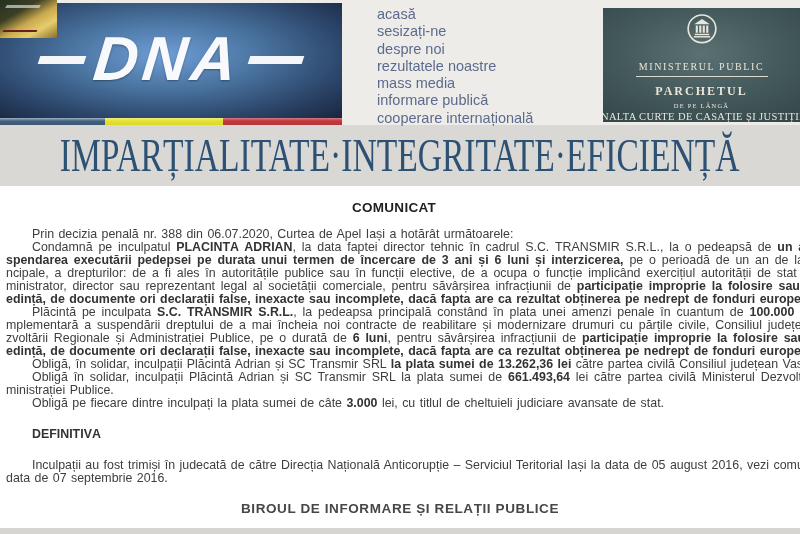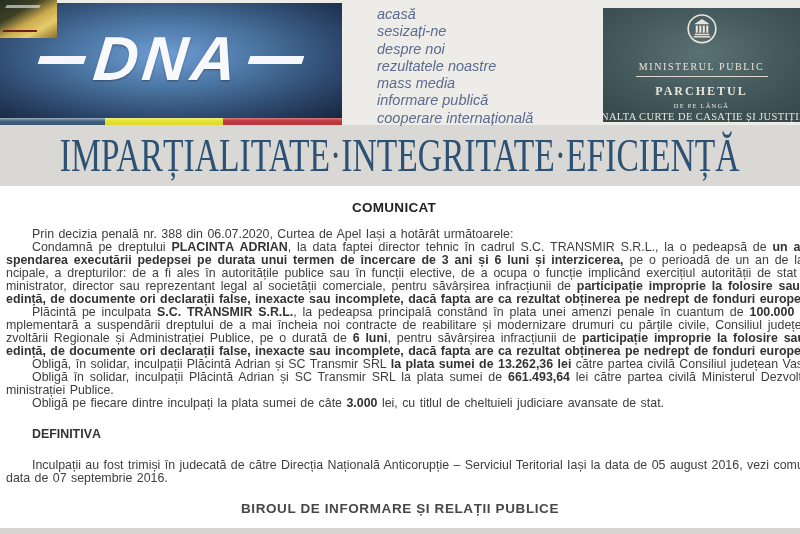--- a/index.html
+++ b/index.html
@@ -38,21 +38,21 @@
   }
   .cb-spark { position:absolute; left:6px; top:5px; width:34px; height:3px; background:rgba(220,230,240,0.65); transform:skewX(-30deg); }
   .cb-text {
     position:absolute; left:4px; top:14px;
     color:#1d2c44; font-weight:bold; font-style:italic; font-size:15px; letter-spacing:1px;
     text-shadow:0 1px 0 rgba(255,240,180,0.5);
     margin-top:48px;
   }
   .cb-underline { position:absolute; left:3px; top:30px; width:34px; height:2px; background:#6b1f1f; transform:skewX(-25deg); }
 
-  .nav { position:absolute; left:377px; top:6px; display:flex; flex-direction:column;font-style:italic; }
+  .nav { position:absolute; left:377px; top:6px; display:flex; flex-direction:column; }
   .nav a { color:#5c6b8d; font-size:14.5px; line-height:17.3px; text-decoration:none; cursor:pointer; }
 
   .mp-logo {
     position:absolute; left:603px; top:8px; width:197px; height:114px;
     background: radial-gradient(ellipse 80% 75% at 50% 40%, #5a7174 0%, #465b5d 48%, #334749 100%);
     color:#e9e5d9; font-family:"Liberation Serif", serif; text-align:center;
     display:flex; flex-direction:column; align-items:center; overflow:hidden;
   }
   .mp-emblem { margin-top:5px; }
   .mp-l1 { font-size:10px; letter-spacing:1.6px; margin-top:16px; white-space:nowrap; }
@@ -141,21 +141,21 @@
   </header>
 
   <div class="motto-band">
     <span class="motto-text">IMPARȚIALITATE·INTEGRITATE·EFICIENȚĂ</span>
   </div>
 
   <main class="content">
     <h2 class="com-title">COMUNICAT</h2>
     <div class="body-lines">
         <div class="bline ind"><span>Prin decizia penală nr. 388 din 06.07.2020, Curtea de Apel Iași a hotărât următoarele:</span></div>
-        <div class="bline ind" style="word-spacing: 2.4px;"><span>Condamnă pe dreptului </span><span class="b">PLĂCINTĂ ADRIAN</span><span>, la data faptei director tehnic în cadrul S.C. TRANSMIR S.R.L., la o pedeapsă de </span><span class="b">un an și 6 luni închisoare c</span></div>
+        <div class="bline ind" style="word-spacing: 2.4px;"><span>Condamnă pe inculpatul </span><span class="b">PLĂCINTĂ ADRIAN</span><span>, la data faptei director tehnic în cadrul S.C. TRANSMIR S.R.L., la o pedeapsă de </span><span class="b">un an și 6 luni închisoare c</span></div>
         <div class="bline" style="word-spacing: 2.4px;"><span class="b">spendarea executării pedepsei pe durata unui termen de încercare de 3 ani și 6 luni și interzicerea,</span><span> pe o perioadă de un an de la executarea pedeps</span></div>
         <div class="bline" style="word-spacing: 2.4px;"><span>ncipale, a drepturilor: de a fi ales în autoritățile publice sau în funcții elective, de a ocupa o funcție implicând exercițiul autorității de stat și de a</span></div>
         <div class="bline" style="word-spacing: 2.4px;"><span>ministrator, director sau reprezentant legal al societății comerciale, pentru săvârșirea infracțiunii de </span><span class="b">participație improprie la folosire sau prezentare, cu re</span></div>
         <div class="bline"><span class="b">edință, de documente ori declarații false, inexacte sau incomplete, dacă fapta are ca rezultat obținerea pe nedrept de fonduri europene, în formă continuat</span></div>
         <div class="bline ind" style="word-spacing: 2.4px;"><span>Plăcintă pe inculpata </span><span class="b">S.C. TRANSMIR S.R.L.</span><span>, la pedeapsa principală constând în plata unei amenzi penale în cuantum de </span><span class="b">100.000</span></div>
         <div class="bline" style="word-spacing: 2.4px;"><span>mplementară a suspendării dreptului de a mai încheia noi contracte de reabilitare și modernizare drumuri cu părțile civile, Consiliul județean Vaslui sau Ministe</span></div>
         <div class="bline" style="word-spacing: 2.4px;"><span>zvoltării Regionale și Administrației Publice, pe o durată de </span><span class="b">6 luni</span><span>, pentru săvârșirea infracțiunii de </span><span class="b">participație improprie la folosire sau prezentare, cu re</span></div>
         <div class="bline"><span class="b">edință, de documente ori declarații false, inexacte sau incomplete, dacă fapta are ca rezultat obținerea pe nedrept de fonduri europene, în formă continuat</span></div>
         <div class="bline ind"><span>Obligă, în solidar, inculpații Plăcintă Adrian și SC Transmir SRL </span><span class="b">la plata sumei de 13.262,36 lei</span><span> către partea civilă Consiliul județean Vaslui.</span></div>
         <div class="bline ind" style="word-spacing: 2.4px;"><span>Obligă în solidar, inculpații Plăcintă Adrian și SC Transmir SRL la plata sumei de </span><span class="b">661.493,64</span><span> lei către partea civilă Ministerul Dezvoltării Regionale</span></div>

